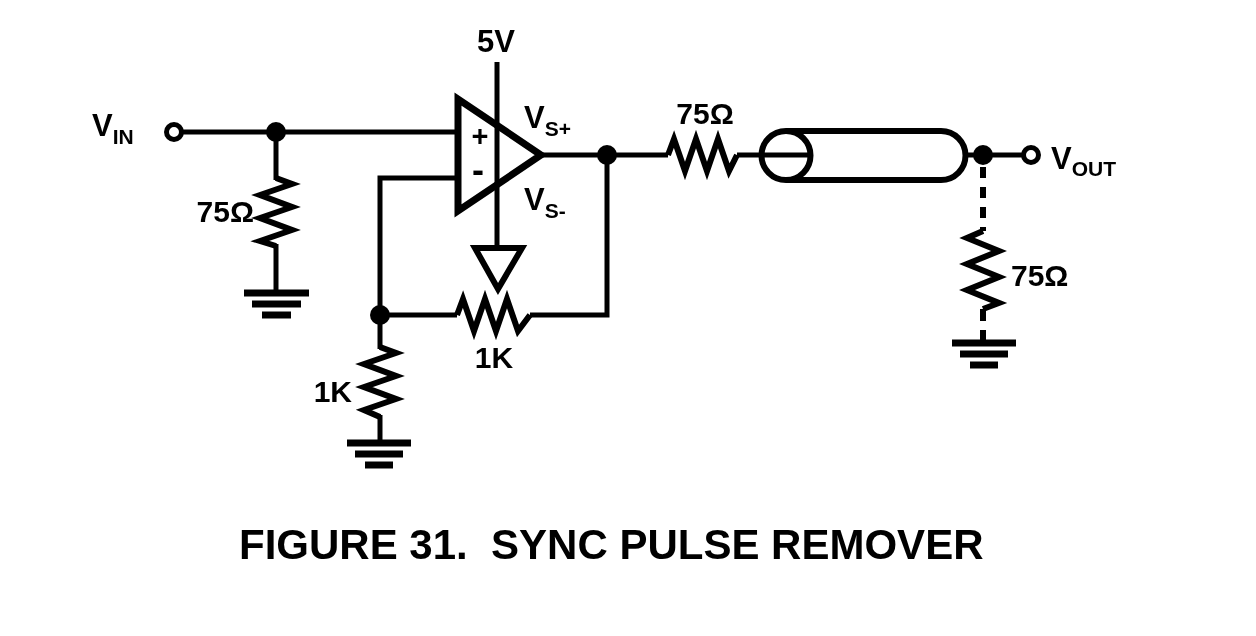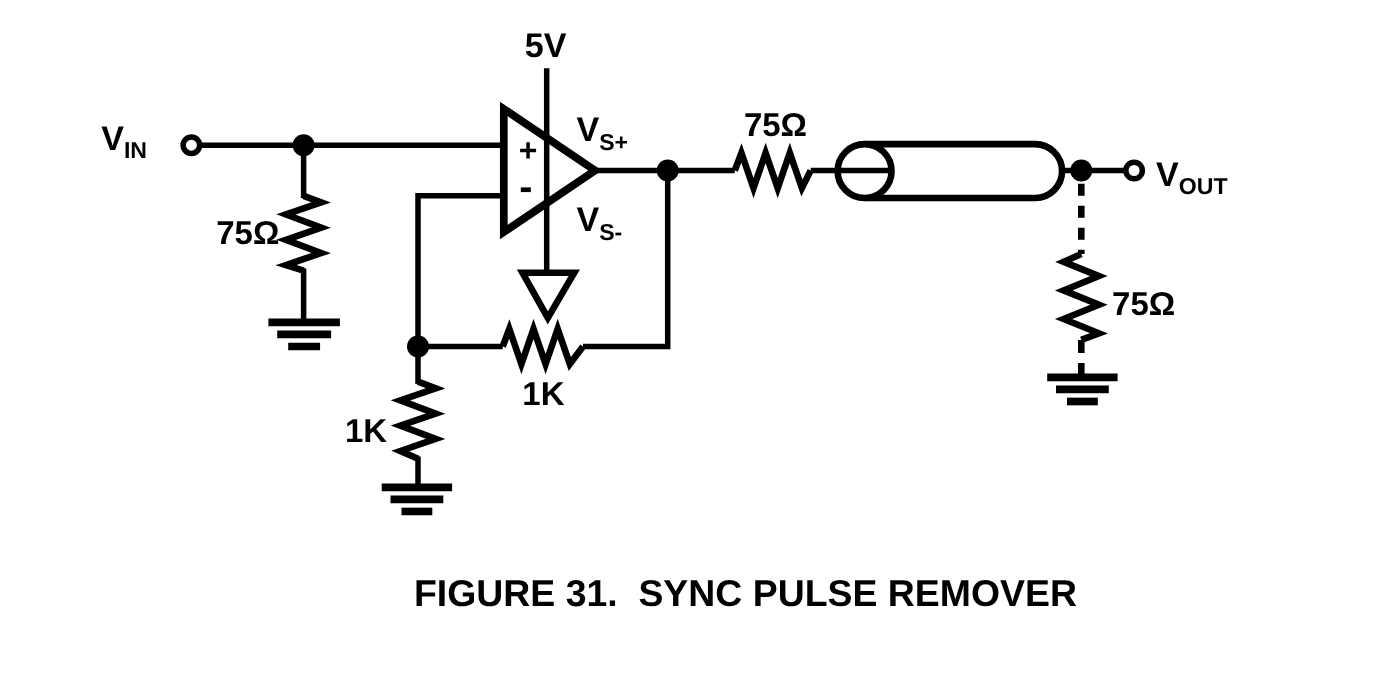--- a/index.html
+++ b/index.html
@@ -19,21 +19,21 @@
     font-family: "Liberation Sans", sans-serif;
     font-weight: bold;
     fill: #000000;
   }
   .caption {
     position: absolute;
     left: 239px;
     top: 521px;
     width: 740px;
     text-align: right;
-    font-size: 34px;
+    font-size: 42px;
     font-weight: bold;
     color: #000000;
     white-space: pre;
     letter-spacing: 0px;
   }
 </style>
 </head>
 <body>
 
 <div class="page">

